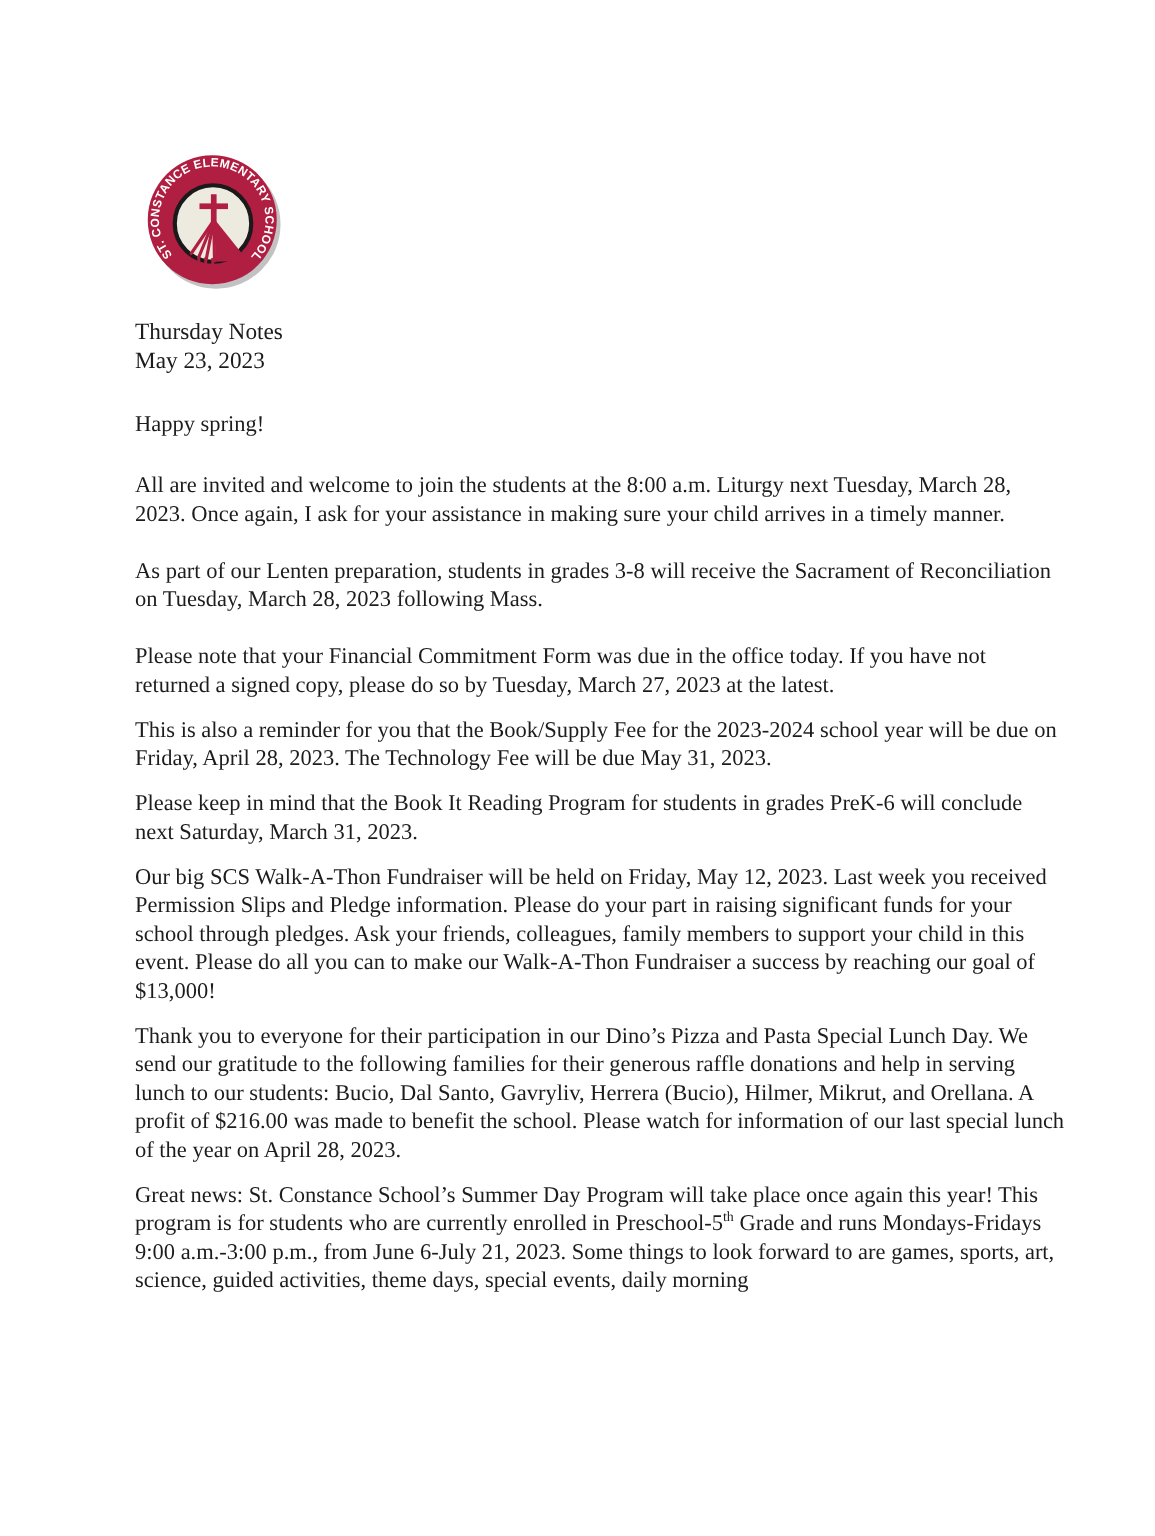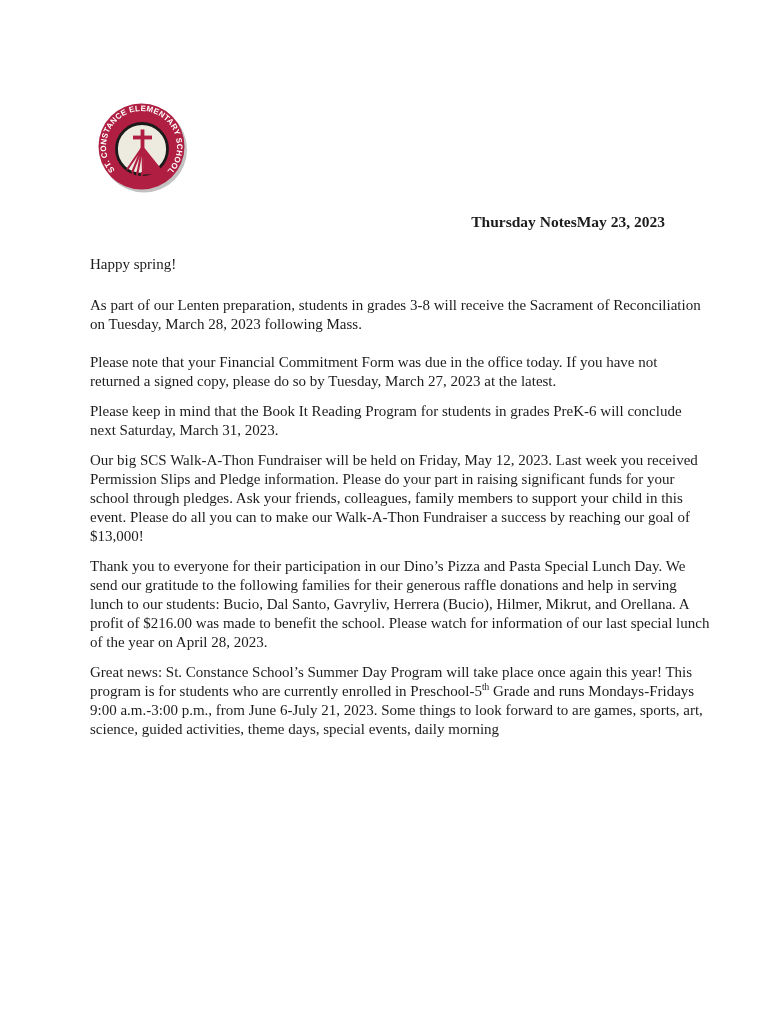--- a/index.html
+++ b/index.html
@@ -27,26 +27,27 @@
   }
   .logo-wrap svg { display: block; }
   .ring-text {
     font-family: "Liberation Sans", "DejaVu Sans", sans-serif;
     font-weight: bold;
     font-size: 8px;
     letter-spacing: 0.25px;
   }
   .header-row {
     display: flex;
-    justify-content: flex-end;
+    justify-content: space-between;
     align-items: baseline;
-    font-weight: bold;
+    font-weight: normal;
     font-size: 15.5px;
     line-height: 19px;
     margin-bottom: 24px;
+    flex-direction: column;
   }
   .header-row .doc-date { padding-right: 45px; }
   .greeting {
     font-size: 15px;
     line-height: 19px;
     margin-bottom: 22px;
   }
   p.body-par {
     font-size: 15px;
     line-height: 19px;
@@ -103,21 +104,23 @@
       </svg>
     </div>
 
     <div class="header-row">
       <span class="doc-title">Thursday Notes</span>
       <span class="doc-date">May 23, 2023</span>
     </div>
 
     <p class="greeting">Happy spring!</p>
 
+    <p class="body-par gap-lg">All are invited and welcome to join the students at the 8:00 a.m. Liturgy next Tuesday, March 28, 2023. Once again, I ask for your assistance in making sure your child arrives in a timely manner.</p>
     <p class="body-par gap-lg">As part of our Lenten preparation, students in grades 3-8 will receive the Sacrament of Reconciliation on Tuesday, March 28, 2023 following Mass.</p>
     <p class="body-par">Please note that your Financial Commitment Form was due in the office today. If you have not returned a signed copy, please do so by Tuesday, March 27, 2023 at the latest.</p>
+    <p class="body-par">This is also a reminder for you that the Book/Supply Fee for the 2023-2024 school year will be due on Friday, April 28, 2023. The Technology Fee will be due May 31, 2023.</p>
     <p class="body-par">Please keep in mind that the Book It Reading Program for students in grades PreK-6 will conclude next Saturday, March 31, 2023.</p>
     <p class="body-par">Our big SCS Walk-A-Thon Fundraiser will be held on Friday, May 12, 2023. Last week you received Permission Slips and Pledge information. Please do your part in raising significant funds for your school through pledges. Ask your friends, colleagues, family members to support your child in this event. Please do all you can to make our Walk-A-Thon Fundraiser a success by reaching our goal of $13,000!</p>
     <p class="body-par">Thank you to everyone for their participation in our Dino’s Pizza and Pasta Special Lunch Day. We send our gratitude to the following families for their generous raffle donations and help in serving lunch to our students: Bucio, Dal Santo, Gavryliv, Herrera (Bucio), Hilmer, Mikrut, and Orellana. A profit of $216.00 was made to benefit the school. Please watch for information of our last special lunch of the year on April 28, 2023.</p>
     <p class="body-par"><span>Great news: St. Constance School’s Summer Day Program will take place once again this year! This program is for students who are currently enrolled in Preschool-5</span><sup class="ordinal">th</sup><span> Grade and runs Mondays-Fridays 9:00 a.m.-3:00 p.m., from June 6-July 21, 2023. Some things to look forward to are games, sports, art, science, guided activities, theme days, special events, daily morning</span></p>
 
   </div>
 </div>
 
 </body></html>

